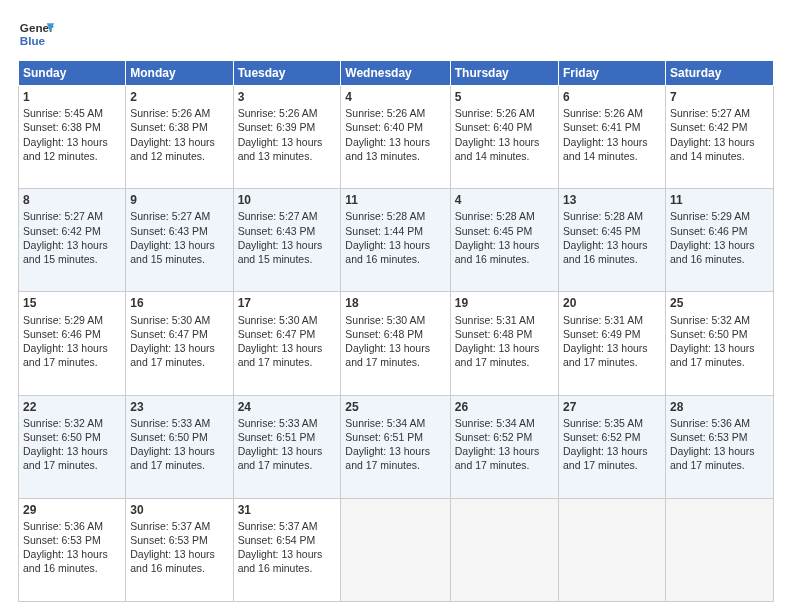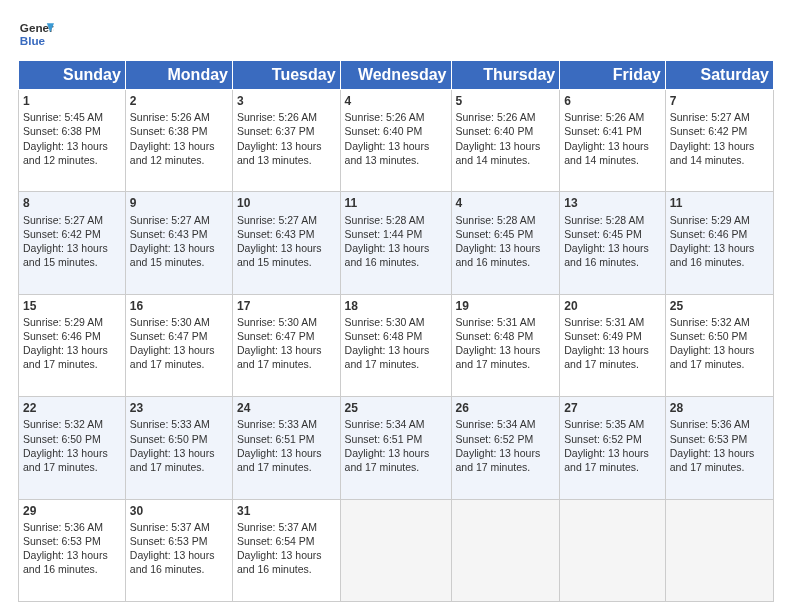--- a/index.html
+++ b/index.html
@@ -48,23 +48,23 @@
     .calendar {
       width: 100%;
       border-collapse: collapse;
       flex: 1;
       font-size: 10.5px;
     }
     .calendar thead th {
       background-color: #3a6bbf;
       color: #fff;
       font-weight: bold;
-      font-size: 16px;
+      font-size: 12px;
       padding: 5px 4px;
-      text-align: right;
+      text-align: left;
       border: 1px solid #fff;
     }
     .calendar tbody td {
       border: 1px solid #ccc;
       vertical-align: top;
       padding: 3px 4px;
       height: 80px;
       width: 113px;
       color: #333;
       line-height: 1.35;
@@ -128,21 +128,21 @@
           <td>
             <span class="day-num">2</span>
             <div>Sunrise: 5:26 AM</div>
             <div>Sunset: 6:38 PM</div>
             <div>Daylight: 13 hours</div>
             <div>and 12 minutes.</div>
           </td>
           <td>
             <span class="day-num">3</span>
             <div>Sunrise: 5:26 AM</div>
-            <div>Sunset: 6:37 PM</div>
+            <div>Sunset: 6:39 PM</div>
             <div>Daylight: 13 hours</div>
             <div>and 13 minutes.</div>
           </td>
           <td>
             <span class="day-num">4</span>
             <div>Sunrise: 5:26 AM</div>
             <div>Sunset: 6:40 PM</div>
             <div>Daylight: 13 hours</div>
             <div>and 13 minutes.</div>
           </td>

